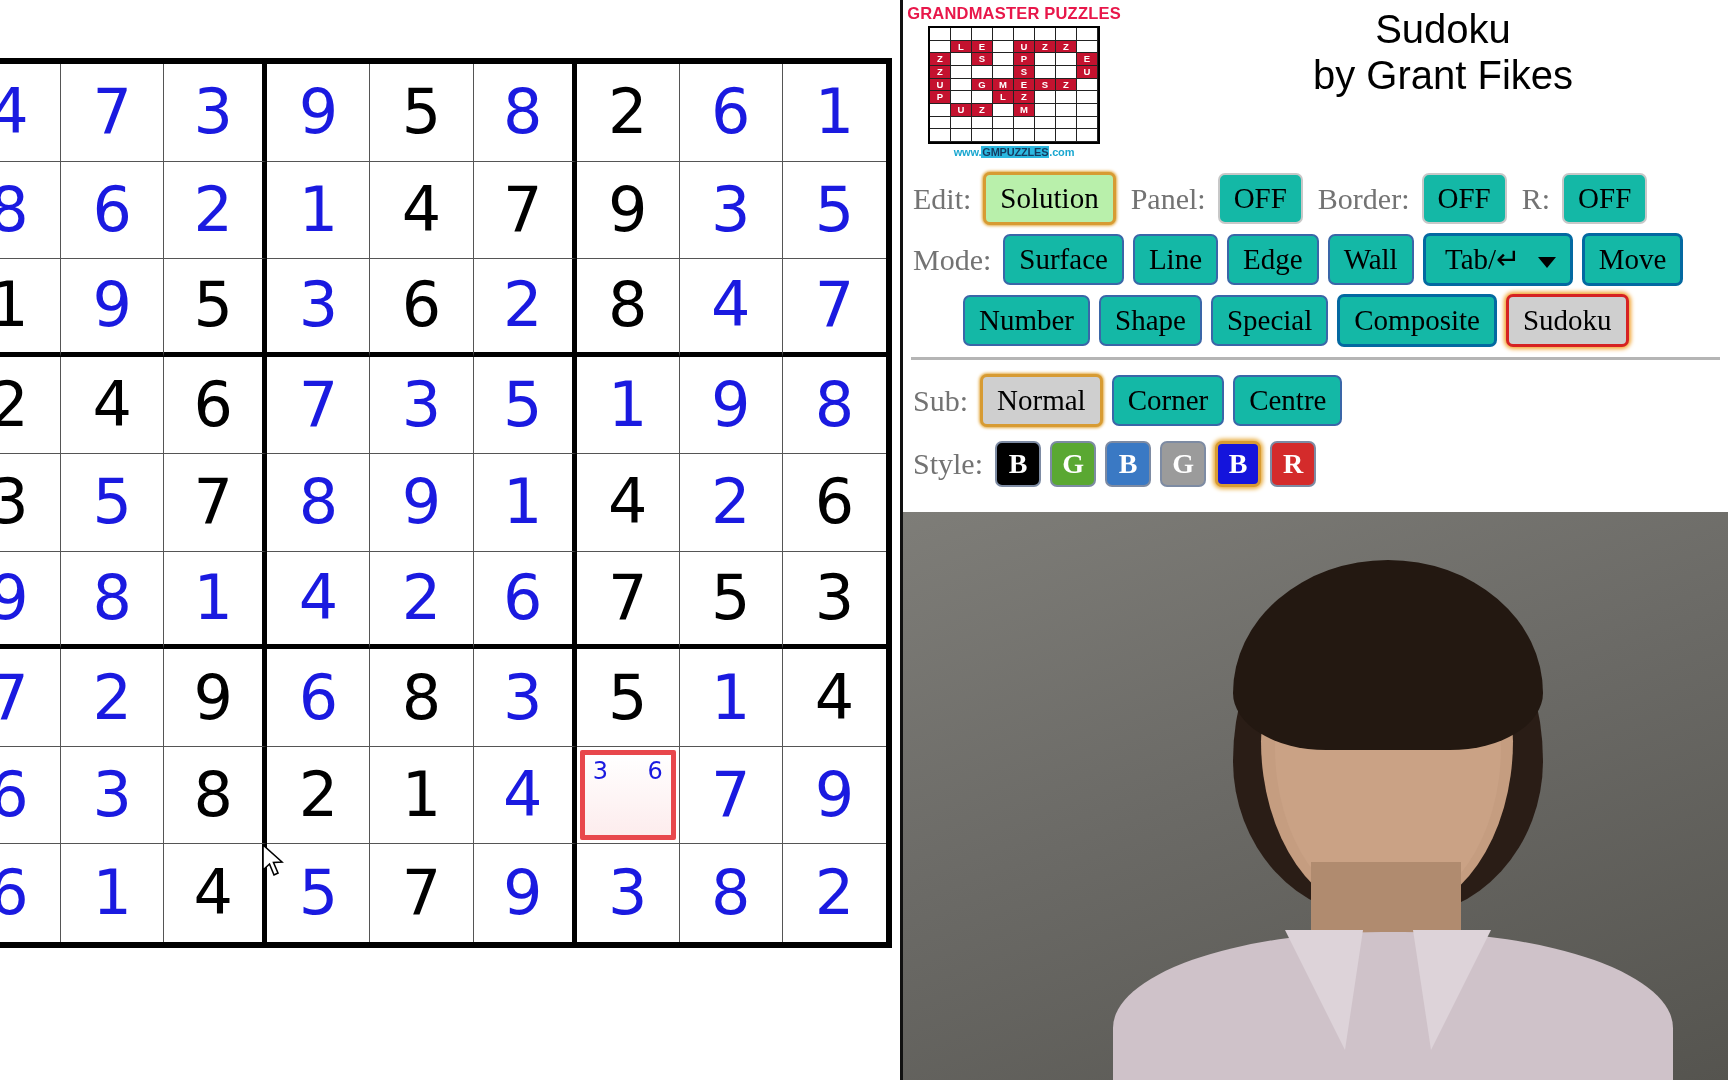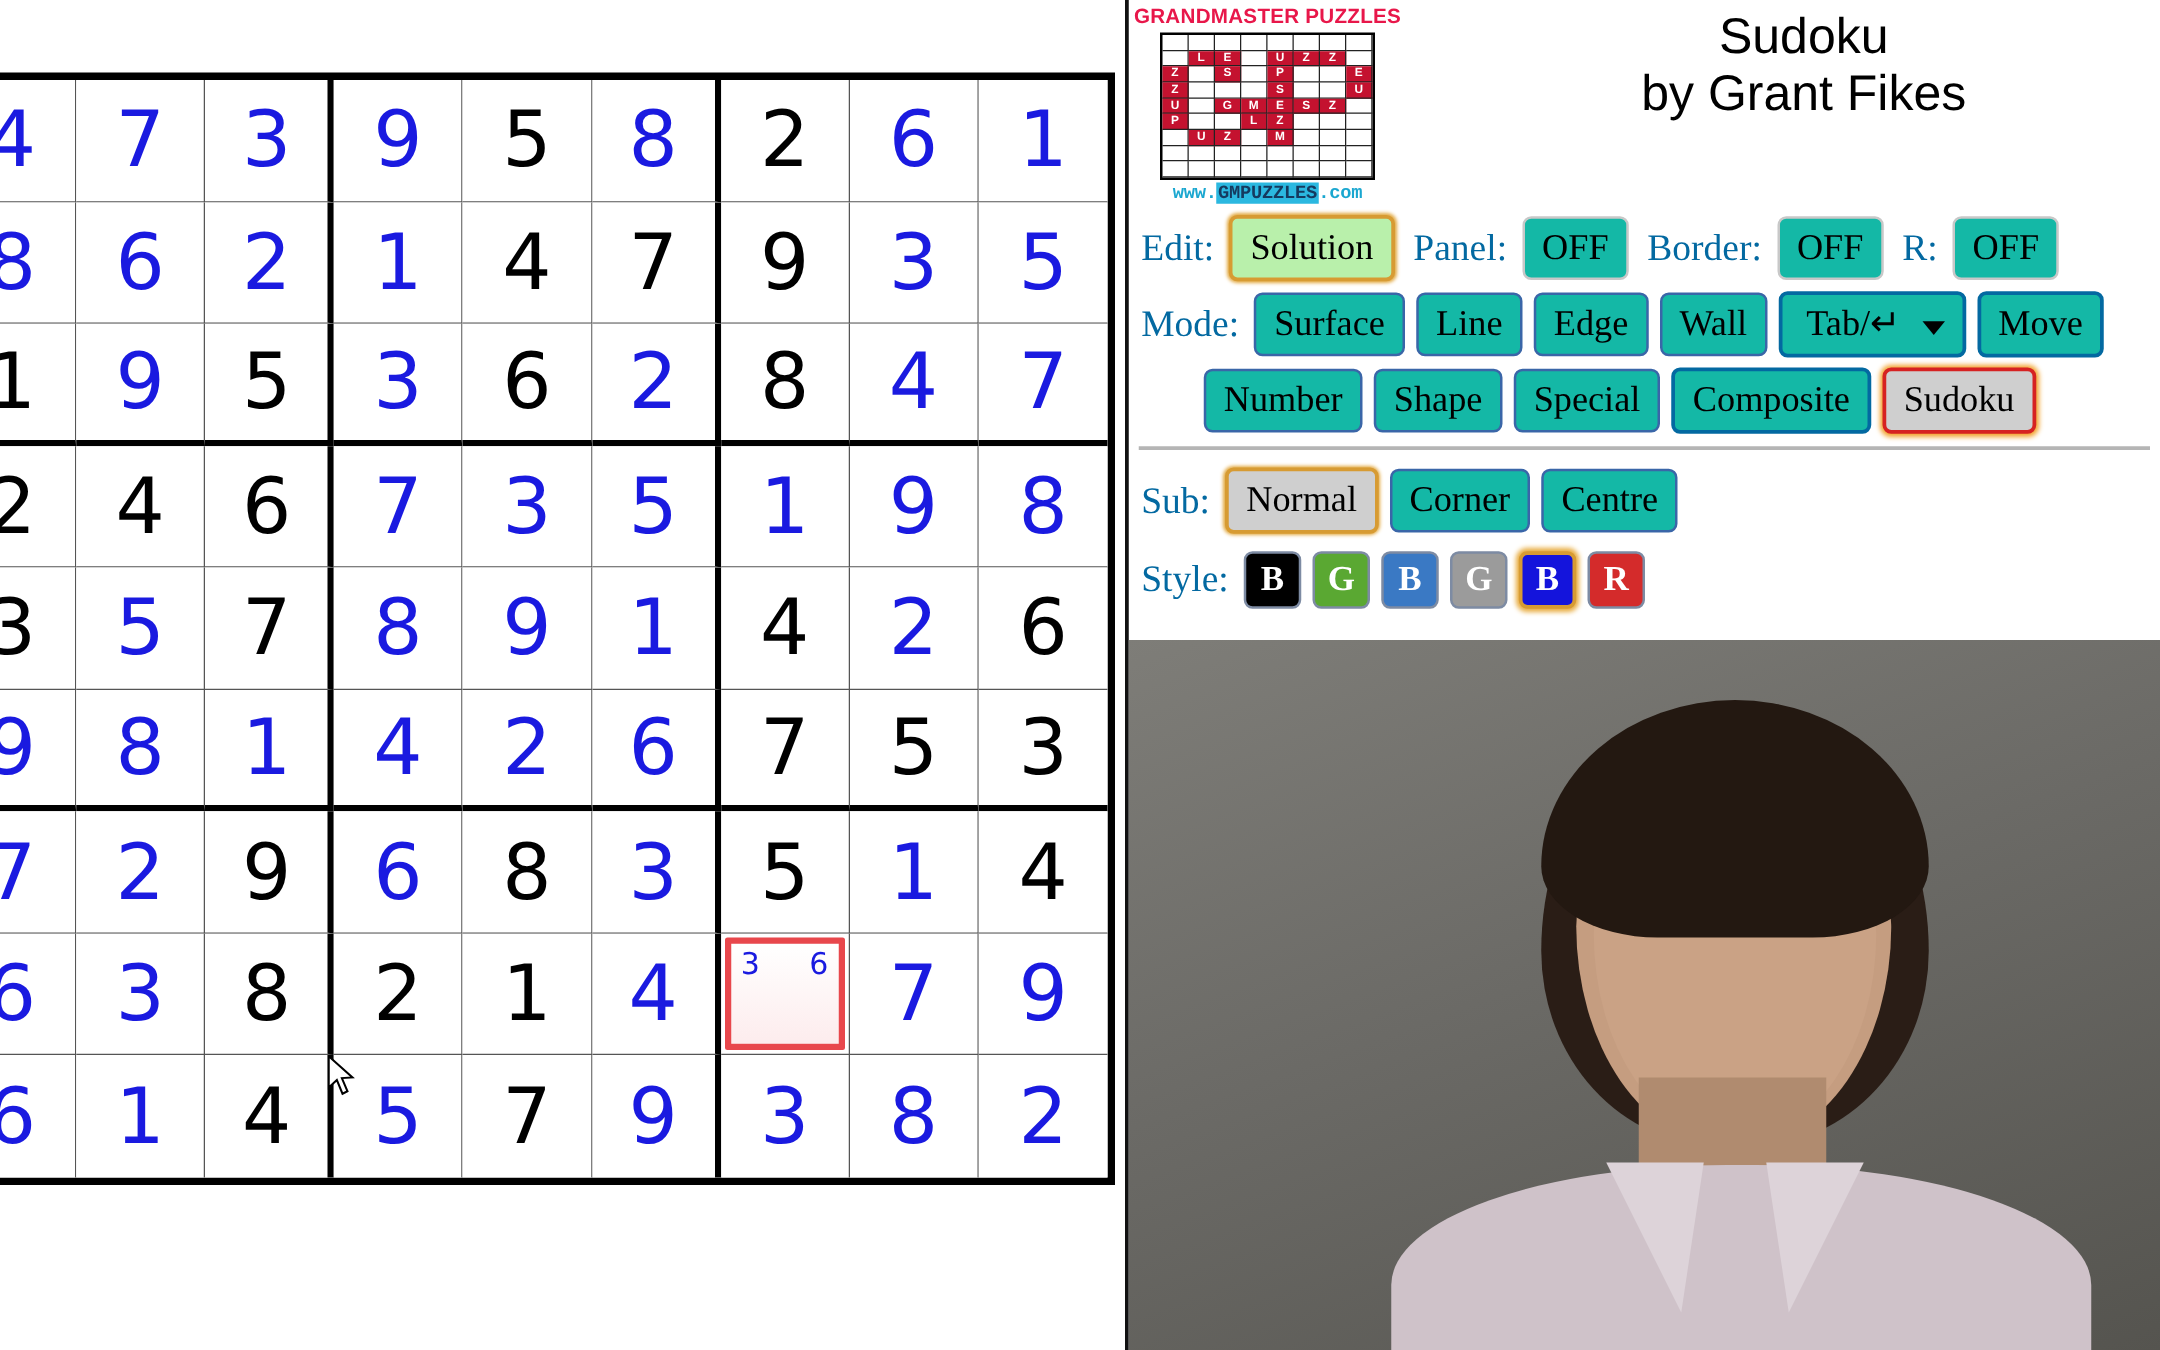--- a/index.html
+++ b/index.html
@@ -123,22 +123,22 @@
     font-family: "Liberation Sans", sans-serif;
     font-size: 9.5px;
     font-weight: bold;
     color: #fff;
     display: flex; align-items: center; justify-content: center;
     line-height: 1;
   }
   #logo-grid div.r { background: #c4122f; }
   #logo-url {
     margin-top: 2px;
-    font-family: Liberation Mono, monospace;
-    font-size: 15px;
+    font-family: Liberation Sans, sans-serif;
+    font-size: 11px;
     color: #1aa7d0;
     font-weight: bold;
     white-space: nowrap;
     letter-spacing: -.2px;
   }
   #logo-url .hl { background: #2bb8e0; color: #153a5f; padding: 0 1px; }
   #title-block {
     position: absolute; left: 260px; top: 6px;
     width: 560px;
     text-align: center;
@@ -152,21 +152,21 @@
   .ctl-row {
     display: flex;
     align-items: center;
     padding-left: 10px;
     margin-bottom: 8px;
     flex-wrap: nowrap;
   }
   .ctl-label {
     font-family: "Liberation Serif", serif;
     font-size: 30px;
-    color: #0369a1;
+    color: #737373;
     margin-right: 12px;
     white-space: nowrap;
   }
   .btn {
     font-family: "Liberation Serif", serif;
     font-size: 29px;
     line-height: 1;
     padding: 9px 14px;
     margin-right: 9px;
     background: #14b8a6;

